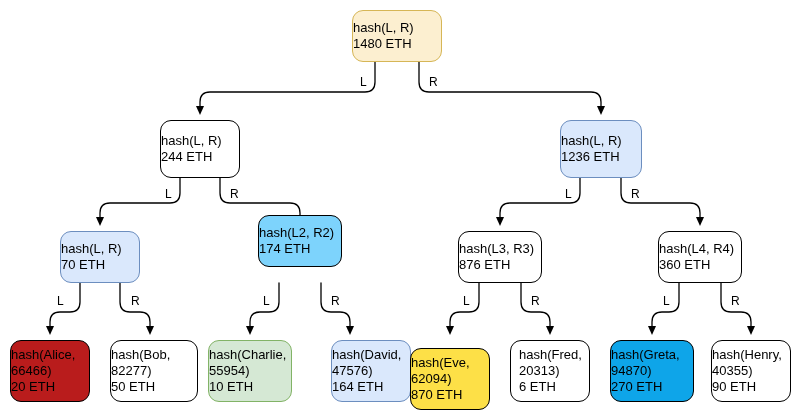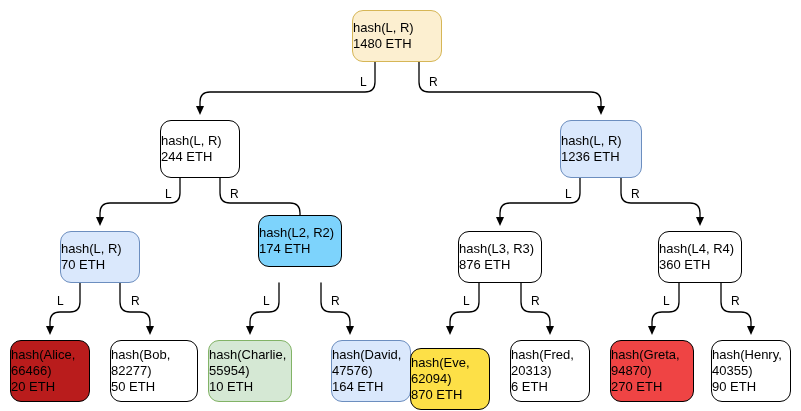--- a/index.html
+++ b/index.html
@@ -127,26 +127,26 @@
       <div class="node" style="left: 310px; top: 340px; width: 80px; height: 62px; background: rgb(218, 232, 252); border-color: rgb(108, 142, 191); margin-left: 21px;">
         <span class="line">hash(David,</span>
         <span class="line">47576)</span>
         <span class="line">164 ETH</span>
       </div>
       <div class="node" style="left: 410px; top: 348px; width: 80px; height: 62px; background: #fde047; border-color: rgb(0, 0, 0);">
         <span class="line">hash(Eve,</span>
         <span class="line">62094)</span>
         <span class="line">870 ETH</span>
       </div>
-      <div class="node" style="left: 510px; top: 340px; width: 80px; height: 62px; background: rgb(255, 255, 255); border-color: rgb(0, 0, 0);">
+      <div class="node" style="left: 510px; top: 340px; width: 80px; height: 62px; background: rgb(255, 255, 255); border-color: rgb(0, 0, 0); padding-left: 8px;">
         <span class="line">hash(Fred,</span>
         <span class="line">20313)</span>
         <span class="line">6 ETH</span>
       </div>
-      <div class="node" style="left: 610px; top: 340px; width: 84px; height: 62px; background: #ef4444; border-color: rgb(0, 0, 0);">
+      <div class="node" style="left: 610px; top: 340px; width: 84px; height: 62px; background: #0ea5e9; border-color: rgb(0, 0, 0);">
         <span class="line">hash(Greta,</span>
         <span class="line">94870)</span>
         <span class="line">270 ETH</span>
       </div>
       <div class="node" style="left: 711px; top: 340px; width: 80px; height: 62px; background: rgb(255, 255, 255); border-color: rgb(0, 0, 0);">
         <span class="line">hash(Henry,</span>
         <span class="line">40355)</span>
         <span class="line">90 ETH</span>
       </div>
     </div>

